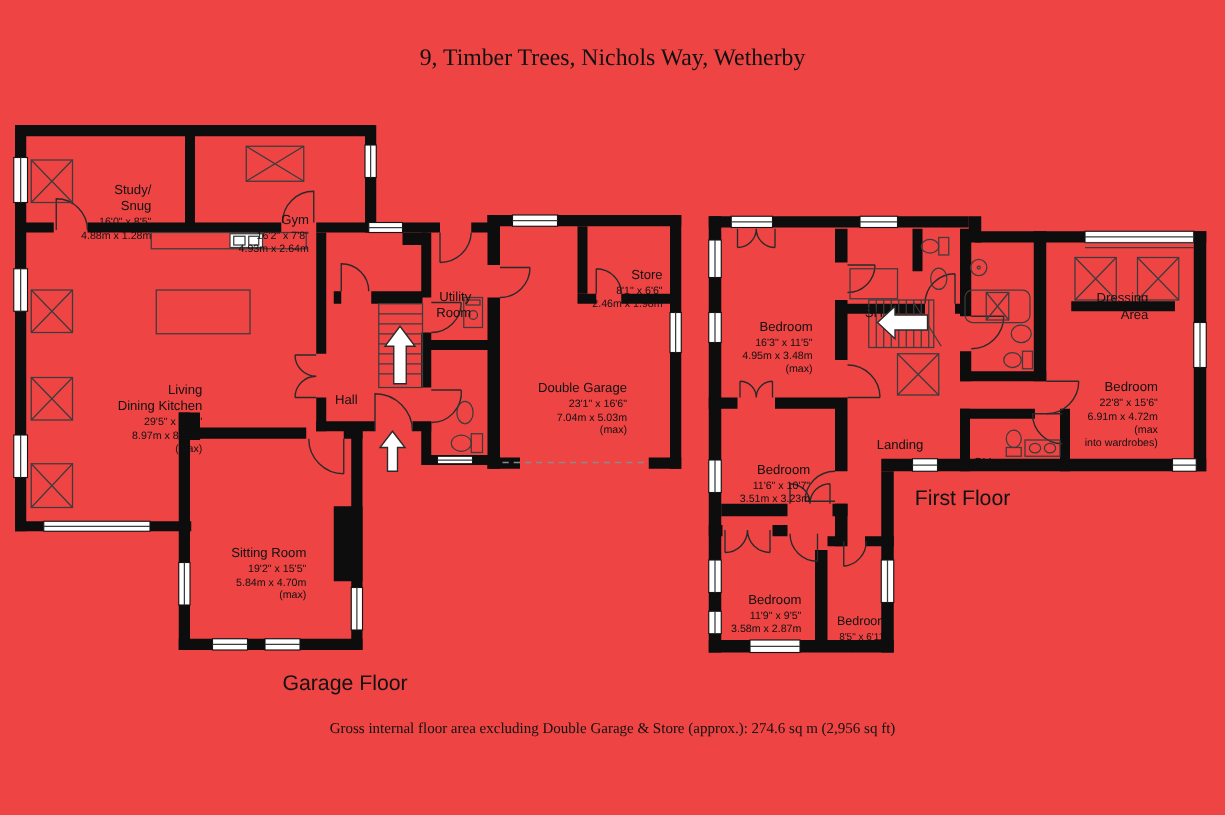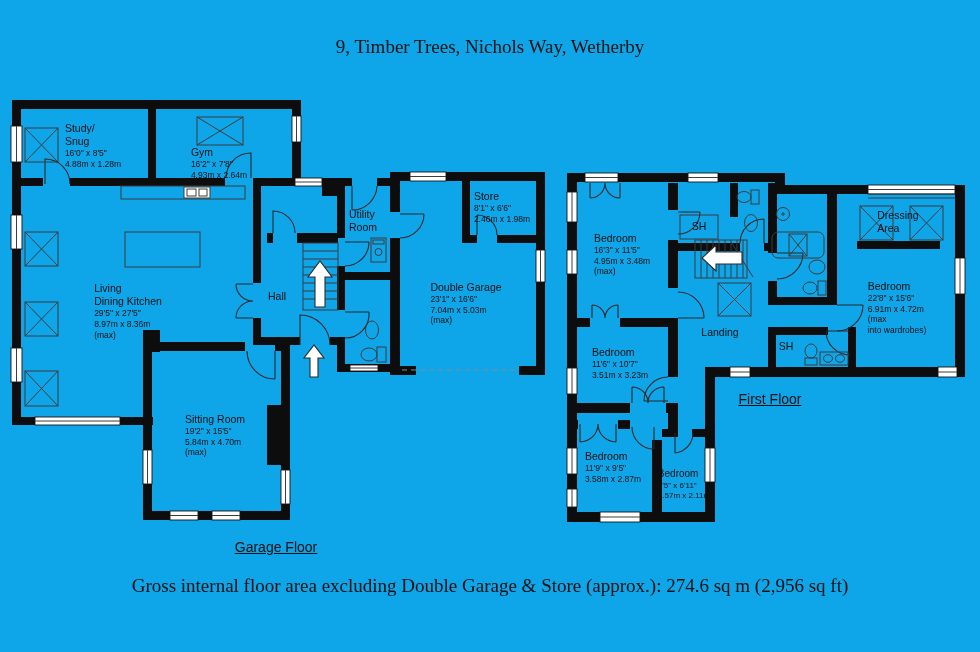--- a/index.html
+++ b/index.html
@@ -1,28 +1,28 @@
 <!DOCTYPE html>
 <html><head>
 <meta charset="utf-8">
 <style>
   html,body{margin:0;padding:0;background:#ffffff;}
-  .page{position:relative;width:980px;height:652px;background:#0ea5e9;overflow:hidden;
+  .page{position:relative;width:980px;height:652px;background:#ef4444;overflow:hidden;
         font-family:"Liberation Sans",sans-serif;color:#111;}
   .page-title{position:absolute;left:490px;top:47px;transform:translate(-50%,-50%);
         font-family:"Liberation Serif",serif;font-size:19px;white-space:nowrap;}
   .footer{position:absolute;left:490px;transform:translateX(-50%);
-        font-family:"Liberation Serif",serif;font-size:19px;white-space:nowrap;}
-  .rlabel{position:absolute;transform:translate(-50%,-50%);text-align:left;
-        line-height:1.25;white-space:nowrap;}
+        font-family:"Liberation Serif",serif;font-size:12px;white-space:nowrap;}
+  .rlabel{position:absolute;transform:translate(-50%,-50%);text-align:right;
+        line-height:1.25;white-space:nowrap;margin-top:24px;}
   .rlabel span{display:block;}
   .rname{font-size:10.5px;}
   .rdim{font-size:8.5px;}
   .rdim-s{font-size:8px;}
-  .floor-title{position:absolute;transform:translate(-50%,-50%);font-size:14px;white-space:nowrap;text-decoration:underline;}
+  .floor-title{position:absolute;transform:translate(-50%,-50%);font-size:17px;white-space:nowrap;}
   svg{position:absolute;left:0;top:0;}
   .wall{fill:#0d0d0d;stroke:none;}
   .window{fill:#ffffff;stroke:#141414;stroke-width:0.9;}
   .thin{fill:none;stroke:#3c3c3c;stroke-width:1;}
   .thinw{fill:#ffffff;stroke:#3c3c3c;stroke-width:1;}
   .door{fill:none;stroke:#2a2a2a;stroke-width:1.1;}
   .arrow{fill:#ffffff;stroke:#2a2a2a;stroke-width:1.1;}
   .dash{fill:none;stroke:#8a8a8a;stroke-width:1.2;stroke-dasharray:5 4;}
 </style>
 </head>

